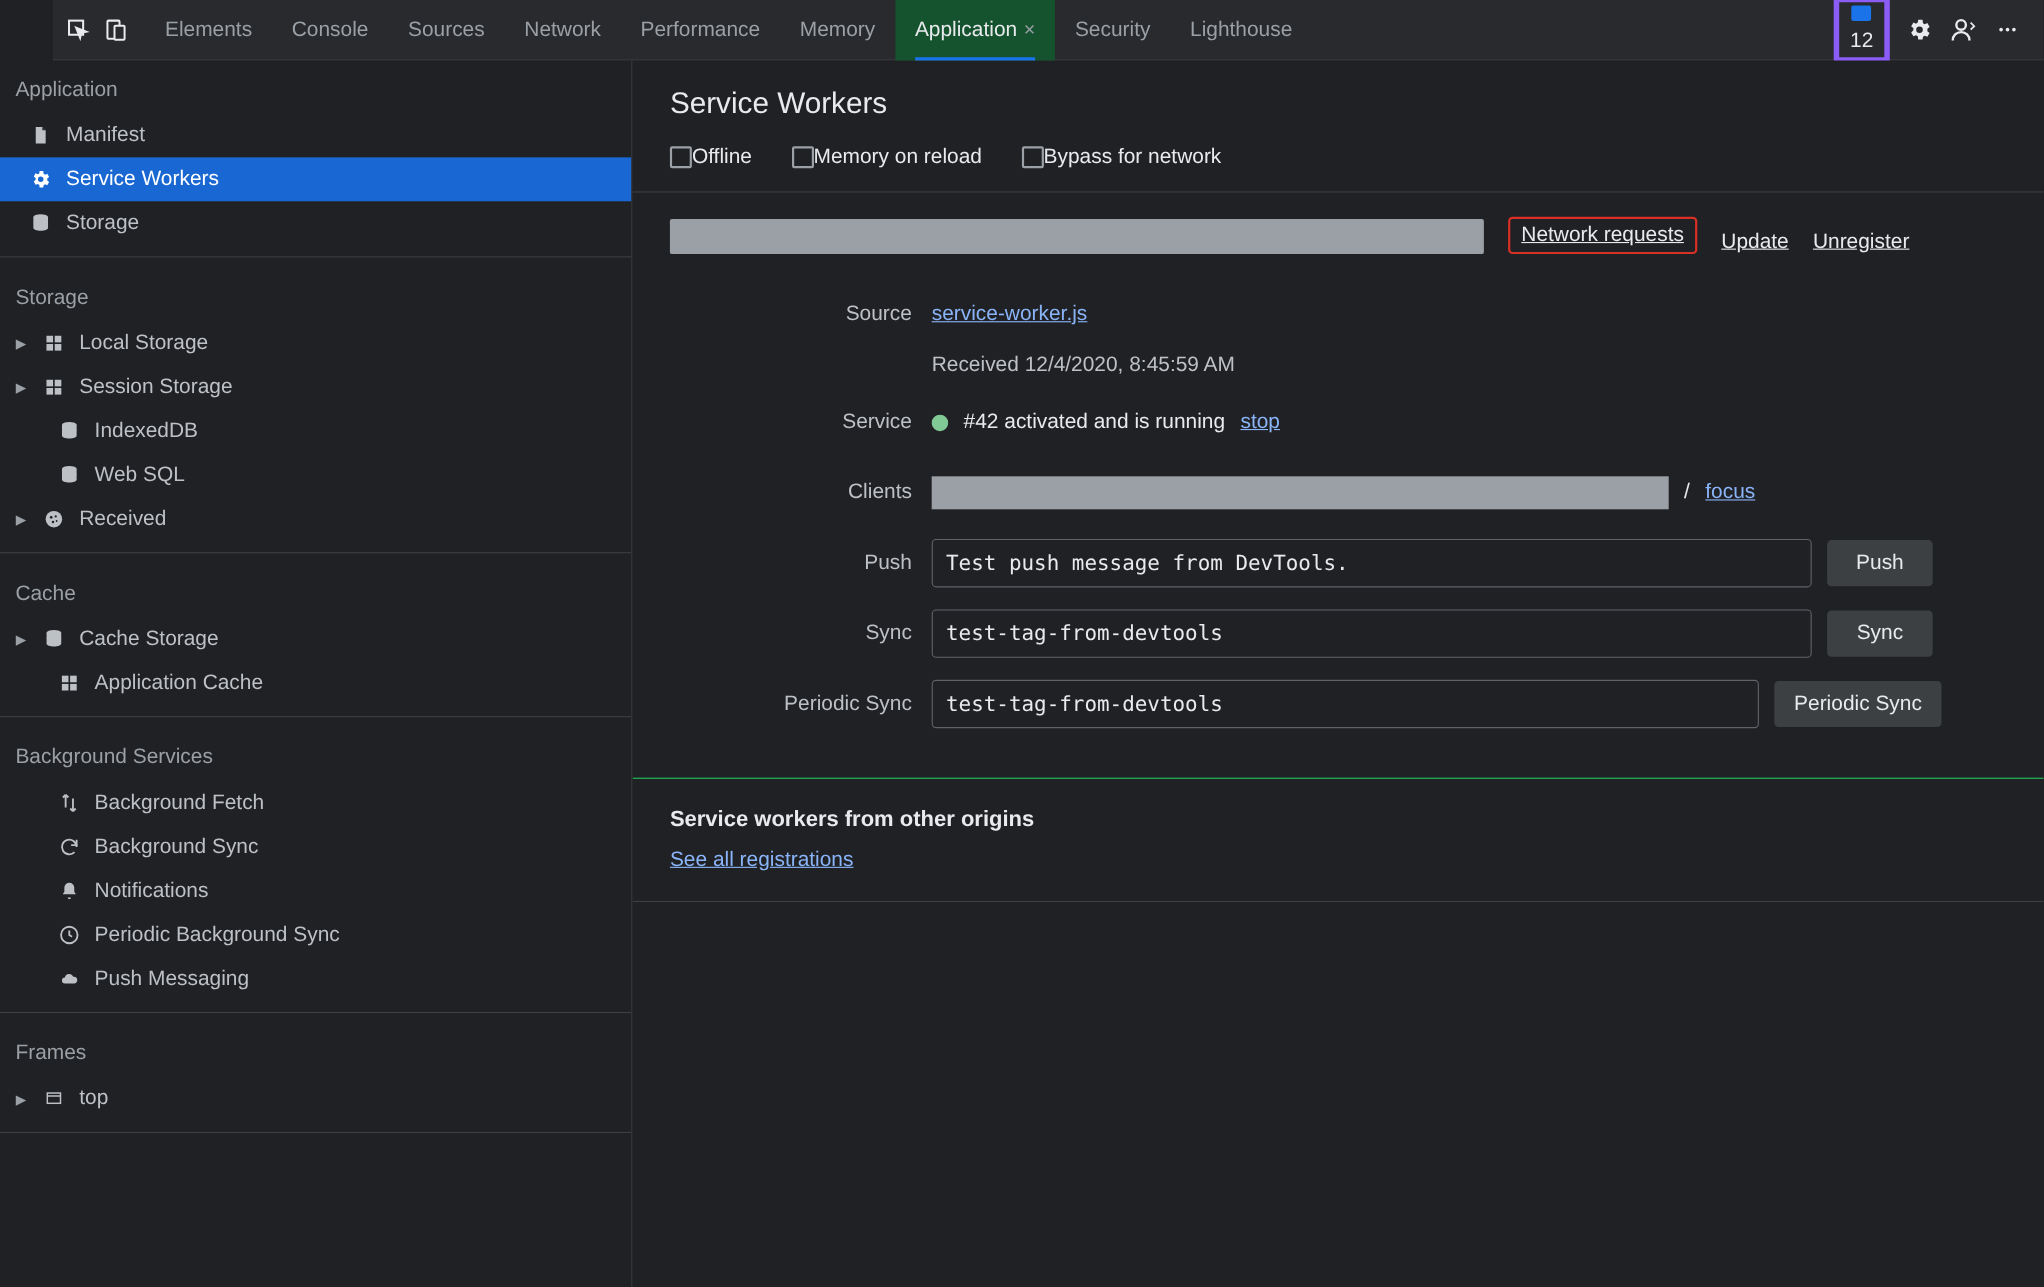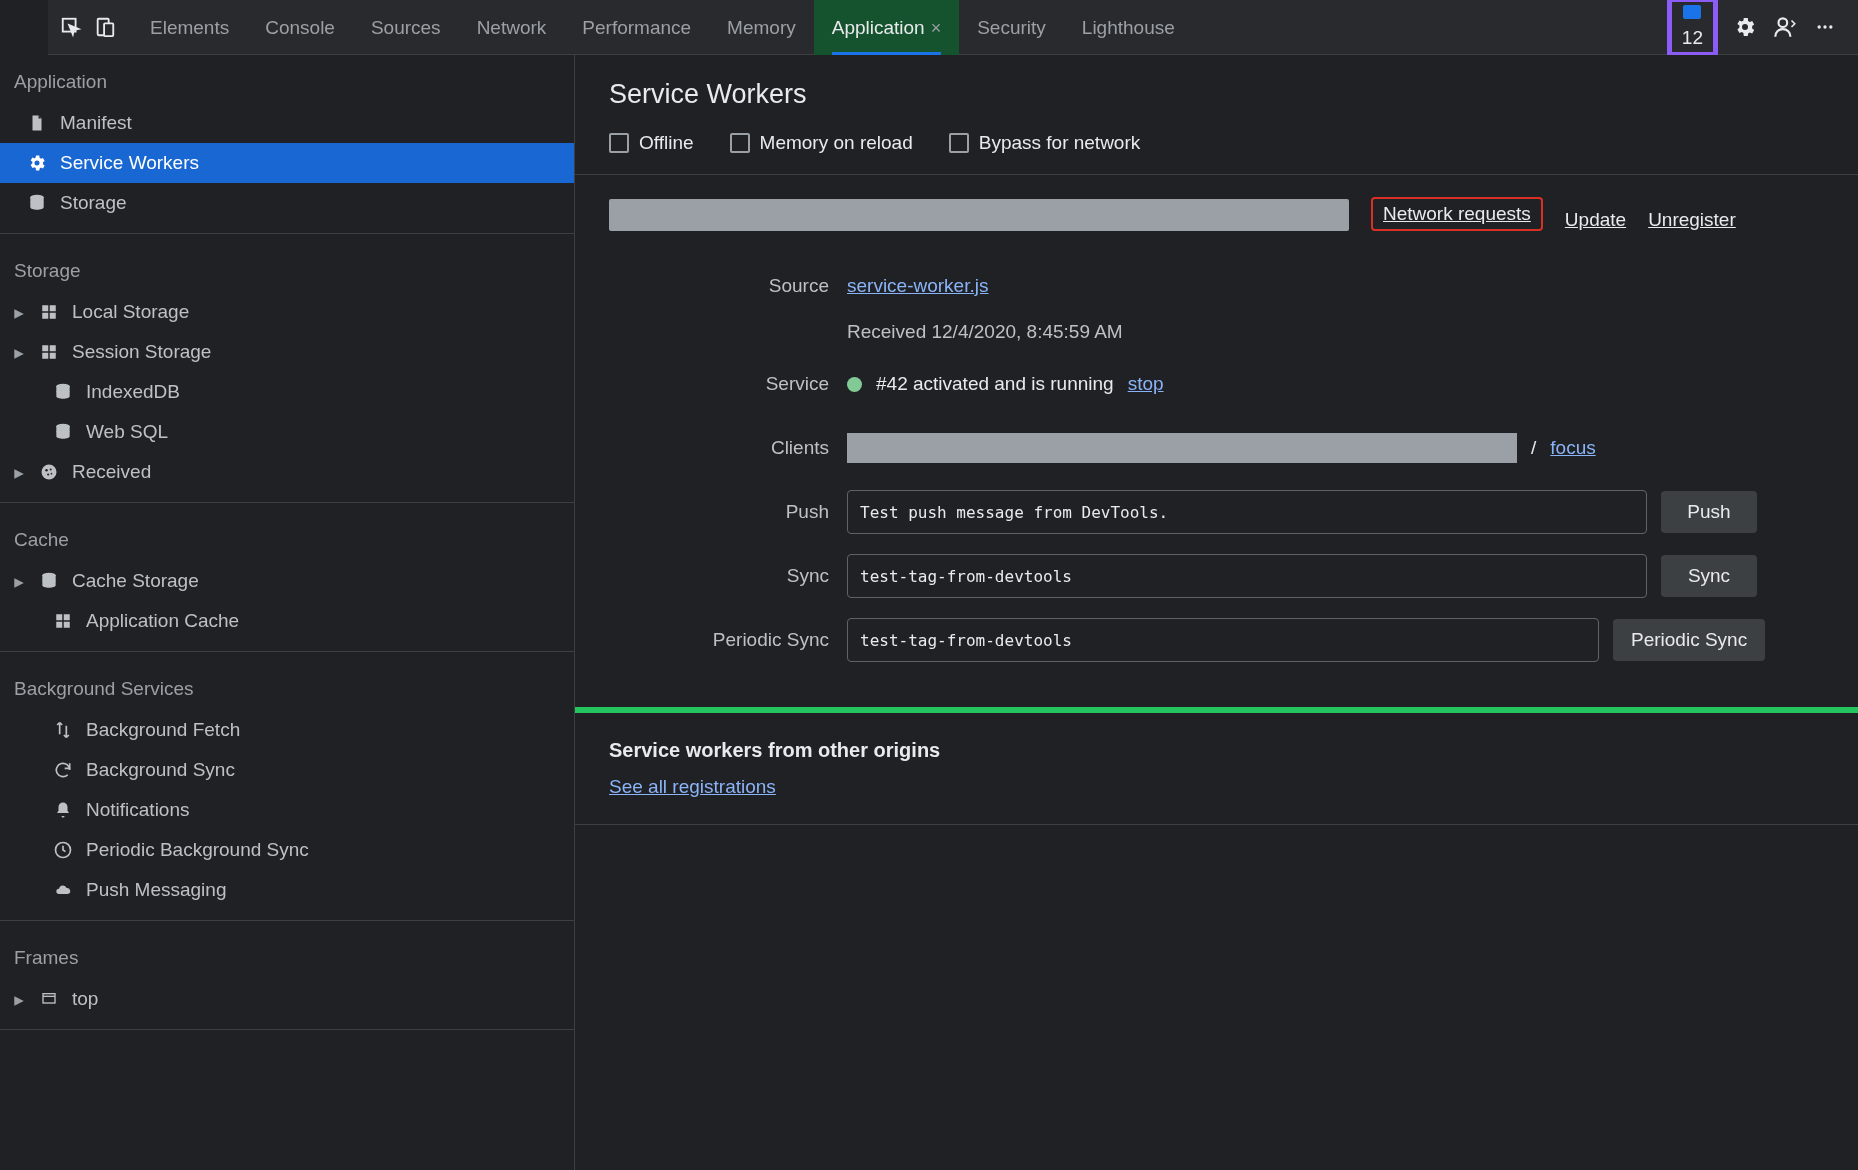--- a/index.html
+++ b/index.html
@@ -20,34 +20,34 @@
   .nav-item.has-arrow { padding-left:12px;}
   .nav-item.active { background:#1967d2; color:#fff;}
   .nav-icon { width:22px; height:22px; display:flex; align-items:center; justify-content:center; flex:0 0 22px;}
   .nav-arrow { width:14px; text-align:center; color:#9aa0a6;}
   .nav-item .nav-label { flex:1; white-space:nowrap;}
   .sidebar hr { border:none; border-top:1px solid #3c4043; margin:10px 0;}
   .main { flex:1; background:#202124; display:flex; flex-direction:column; overflow:auto;}
   .panel-head { padding:24px 34px 10px 34px;}
   .panel-title { font-size:27px; color:#e8eaed; font-weight:400;}
   .checkbox-row { display:flex; gap:36px; padding:12px 34px 20px 34px; border-bottom:1px solid #3c4043;}
-  .cb { display:flex; align-items:center; gap:10px; color:#e8eaed; cursor:pointer;}
+  .cb { display:flex; align-items:center; color:#e8eaed; cursor:pointer;}
   .cb-box { width:20px; height:20px; border:2px solid #9aa0a6; border-radius:2px;}
   .origin-row { display:flex; align-items:flex-end; gap:22px; padding:22px 24px 8px 34px; position:relative;}
   .origin-field { flex:0 0 740px; height:32px; background:#9aa0a6; border-radius:2px;}
   .link { color:#8ab4f8; text-decoration:underline; cursor:pointer;}
   .link.white { color:#e8eaed;}
   .highlight-box { border:2px solid #d93025; border-radius:4px; padding:4px 10px;}
-  .field-grid { padding:20px 34px 30px 34px; border-bottom:6px solid #22c55e;}
+  .field-grid { padding:20px 34px 30px 34px; border-bottom:1px solid #22c55e;}
   .field-row { display:flex; align-items:center; min-height:54px; gap:18px; margin-bottom:10px;}
   .field-label { width:220px; text-align:right; color:#bdc1c6;}
   .field-body { flex:1; display:flex; align-items:center; gap:14px; flex-wrap:wrap;}
   .dot-green { width:15px; height:15px; border-radius:50%; background:#81c995; display:inline-block;}
   .client-masked { width:670px; height:30px; background:#9aa0a6; display:inline-block;}
-  .text-input { background:transparent; border:1px solid #5f6368; border-radius:4px; color:#e8eaed; font-family: ui-monospace, Menlo, monospace; font-size:16px; padding:8px 12px; width:800px; height:44px;}
+  .text-input { background:transparent; border:1px solid #5f6368; border-radius:4px; color:#e8eaed; font-family: ui-monospace, Menlo, monospace; font-size:19px; padding:8px 12px; width:800px; height:44px;}
   .btn { background:#3c4043; border:none; color:#e8eaed; font-size:19px; padding:10px 18px; border-radius:4px; cursor:pointer; min-width:96px;}
   .section2 { padding:26px 34px; border-bottom:1px solid #3c4043;}
   .section2 h3 { margin:0 0 14px 0; font-size:20px; font-weight:600;}
   svg { display:block;}
 </style>
 </head>
 <body>
 
 <div class="top-tabs">
   <span class="gear selectarrow" style="margin-left:10px;">

